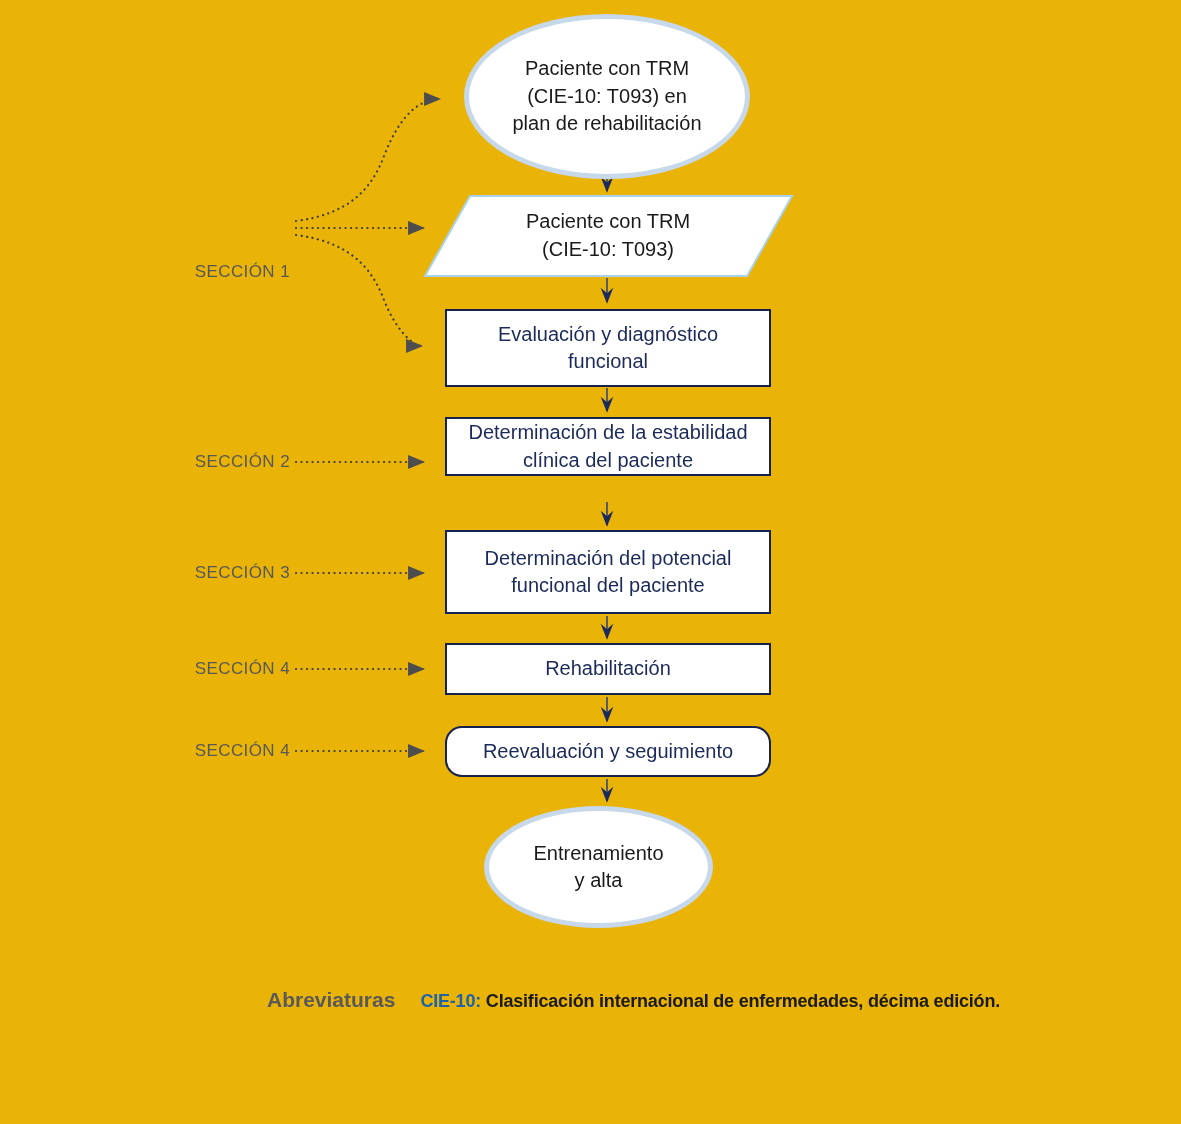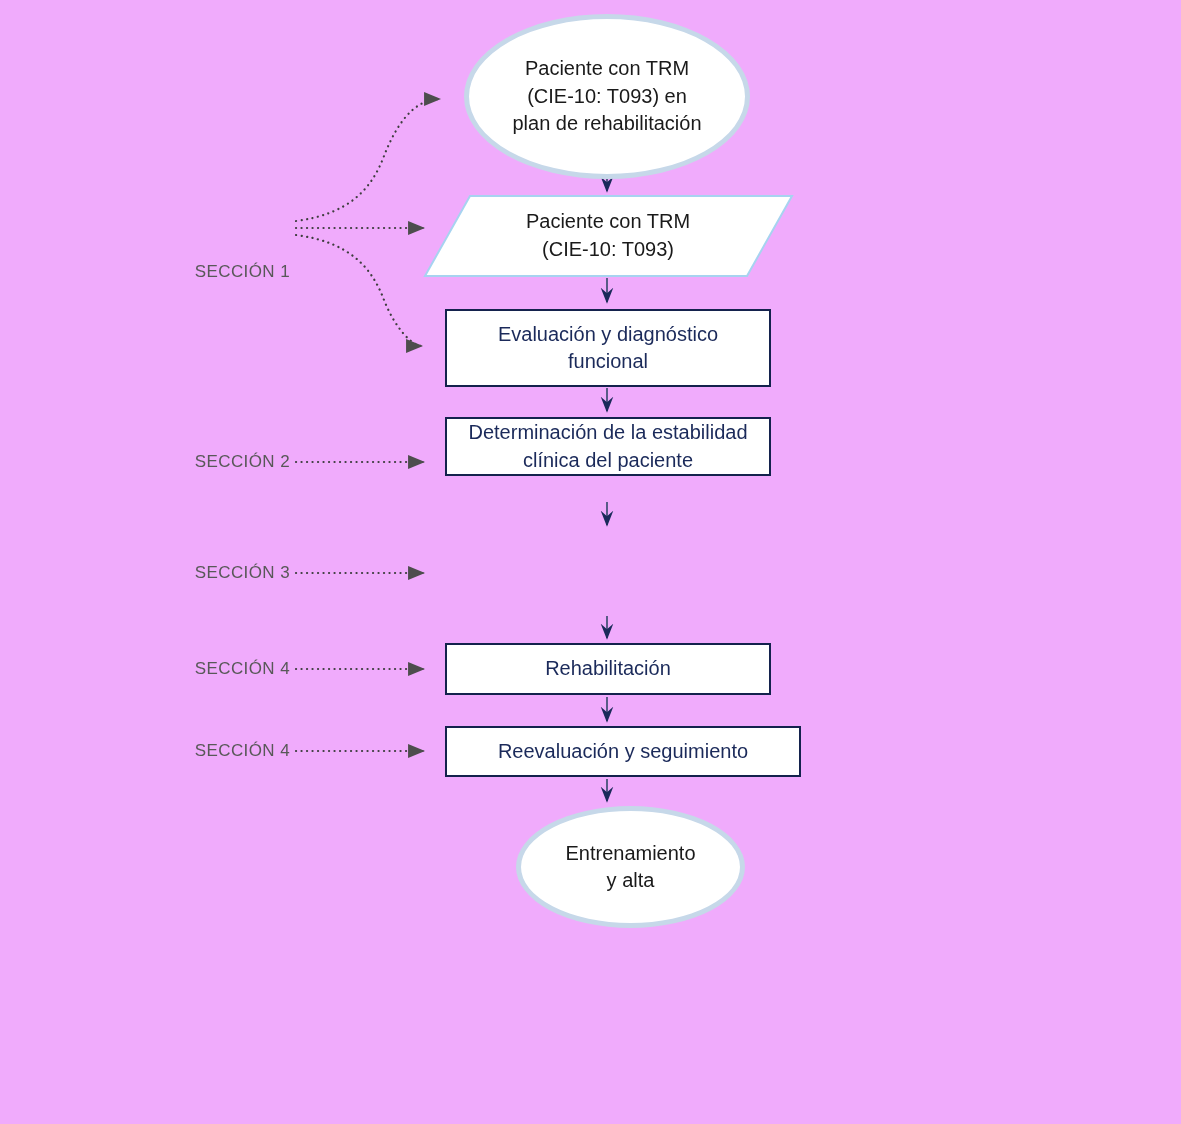--- a/index.html
+++ b/index.html
@@ -1,20 +1,20 @@
 <!DOCTYPE html>
 <html><head>
 <meta charset="utf-8">
 <style>
   html, body { margin: 0; padding: 0; background: #ffffff; }
   #canvas {
     position: relative;
     width: 1181px;
     height: 1124px;
-    background: #f0abfc;
+    background: #eab308;
     font-family: "Liberation Sans", sans-serif;
     overflow: hidden;
   }
   #connector-layer {
     position: absolute;
     left: 0; top: 0;
     width: 1181px; height: 1124px;
   }
   .node {
     position: absolute;
@@ -131,40 +131,53 @@
     </div>
   </div>
 
   <div class="node process" style="left:445px; top:417px; width:326px; height:59px;">
     <div class="txt">
       <div>Determinación de la estabilidad</div>
       <div>clínica del paciente</div>
     </div>
   </div>
 
+  <div class="node process" style="left:445px; top:530px; width:326px; height:84px;">
+    <div class="txt">
+      <div>Determinación del potencial</div>
+      <div>funcional del paciente</div>
+    </div>
+  </div>
 
   <div class="node process" style="left:445px; top:643px; width:326px; height:52px;">
     <div class="txt">
       <div>Rehabilitación</div>
     </div>
   </div>
 
-  <div class="node process" style="left:445px; top:726px; width:356px; height:51px;">
+  <div class="node process" style="left:445px; top:726px; width:326px; height:51px;border-radius:17px;">
     <div class="txt">
       <div>Reevaluación y seguimiento</div>
     </div>
   </div>
 
-  <div class="node terminator" style="left:516px; top:806px; width:229px; height:122px;justify-content:center;">
+  <div class="node terminator" style="left:484px; top:806px; width:229px; height:122px;justify-content:center;">
     <div class="txt">
       <div>Entrenamiento</div>
       <div>y alta</div>
     </div>
   </div>
 
   <div class="seccion" style="left:160px; top:214px;margin-top:48px;">SECCIÓN 1</div>
   <div class="seccion" style="left:160px; top:452px;">SECCIÓN 2</div>
   <div class="seccion" style="left:160px; top:563px;">SECCIÓN 3</div>
   <div class="seccion" style="left:160px; top:659px;">SECCIÓN 4</div>
   <div class="seccion" style="left:160px; top:741px;">SECCIÓN 4</div>
 
+  <div id="footer">
+    <span class="abrev-label">Abreviaturas</span>
+    <span class="abrev-def">
+      <span class="abrev-key">CIE-10:</span>
+      <span>Clasificación internacional de enfermedades, décima edición.</span>
+    </span>
+  </div>
 
 </div>
 
 </body></html>

